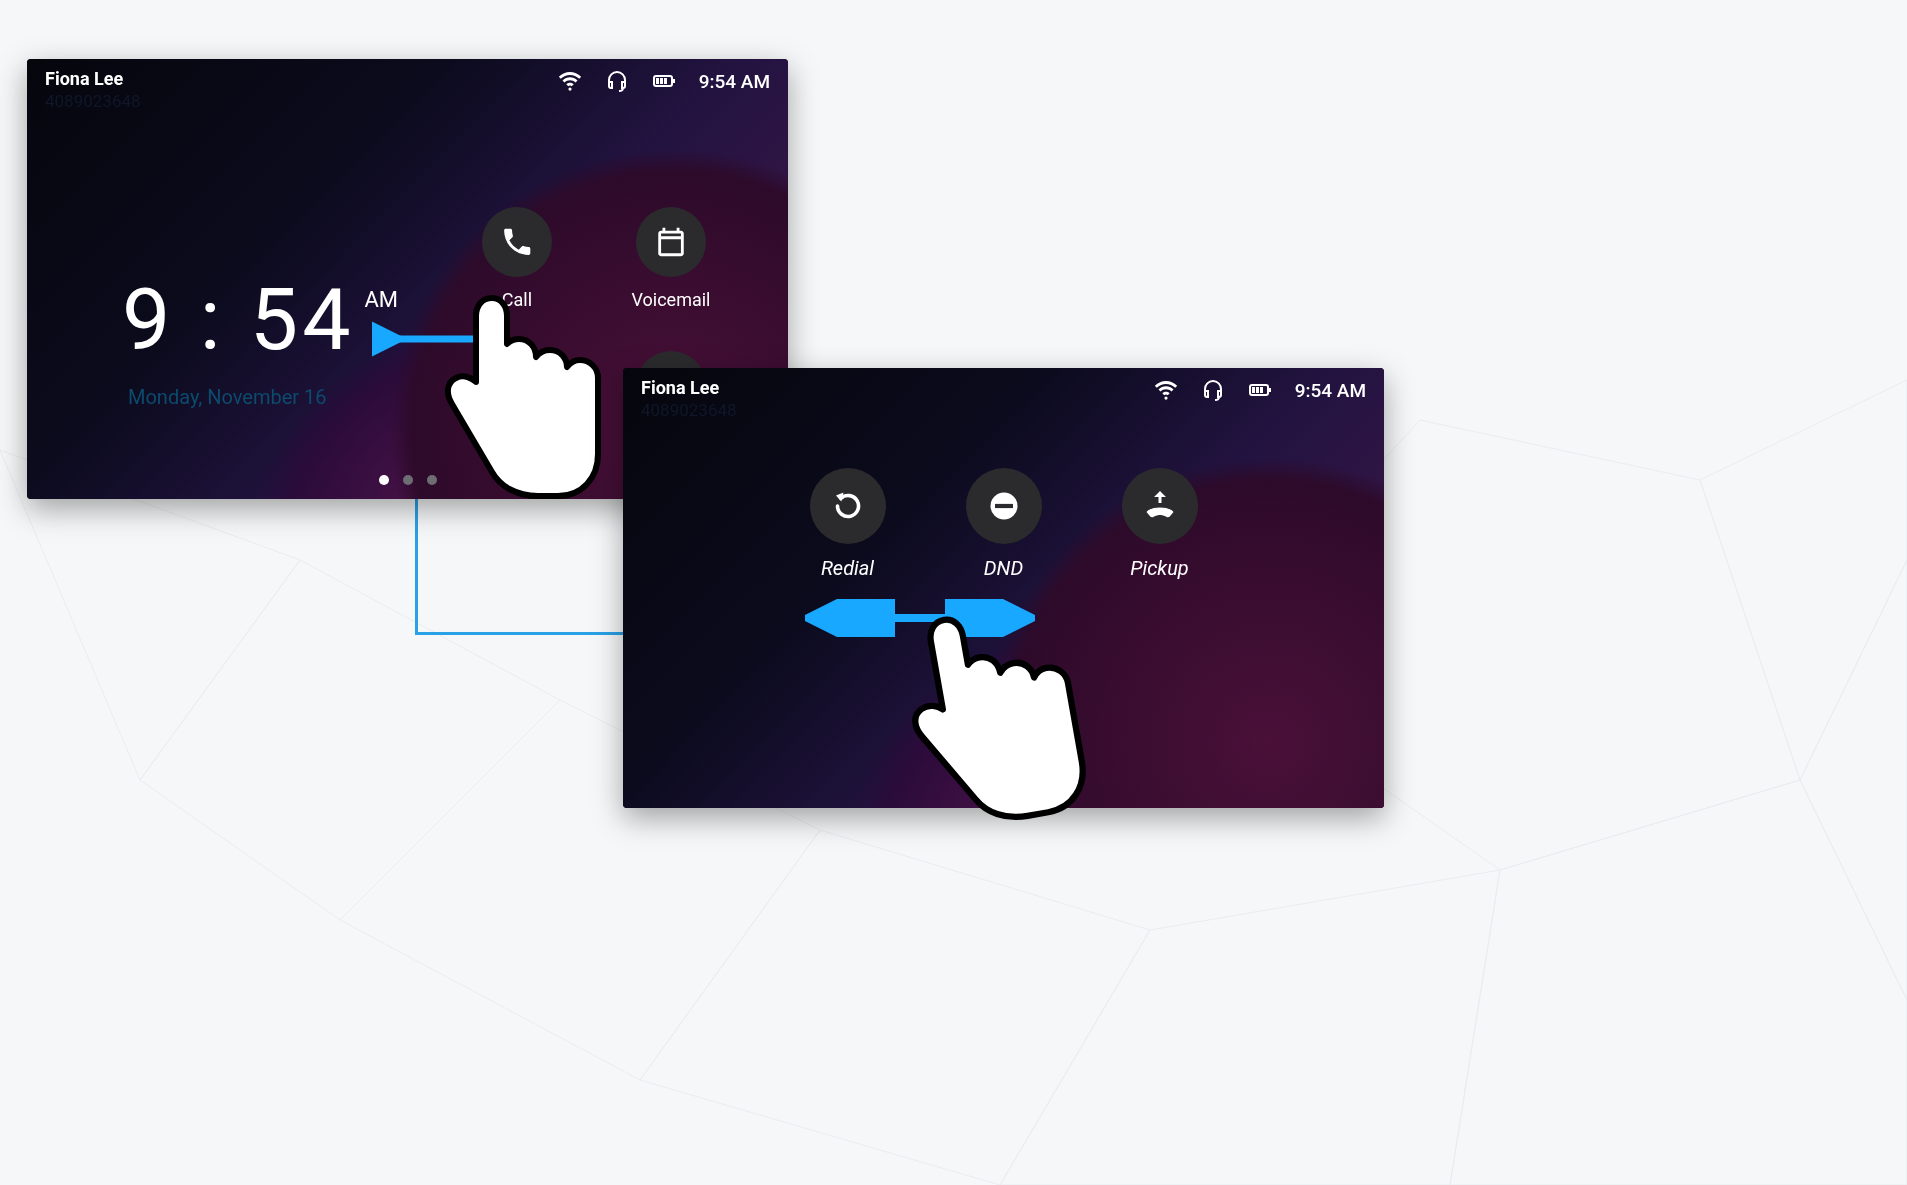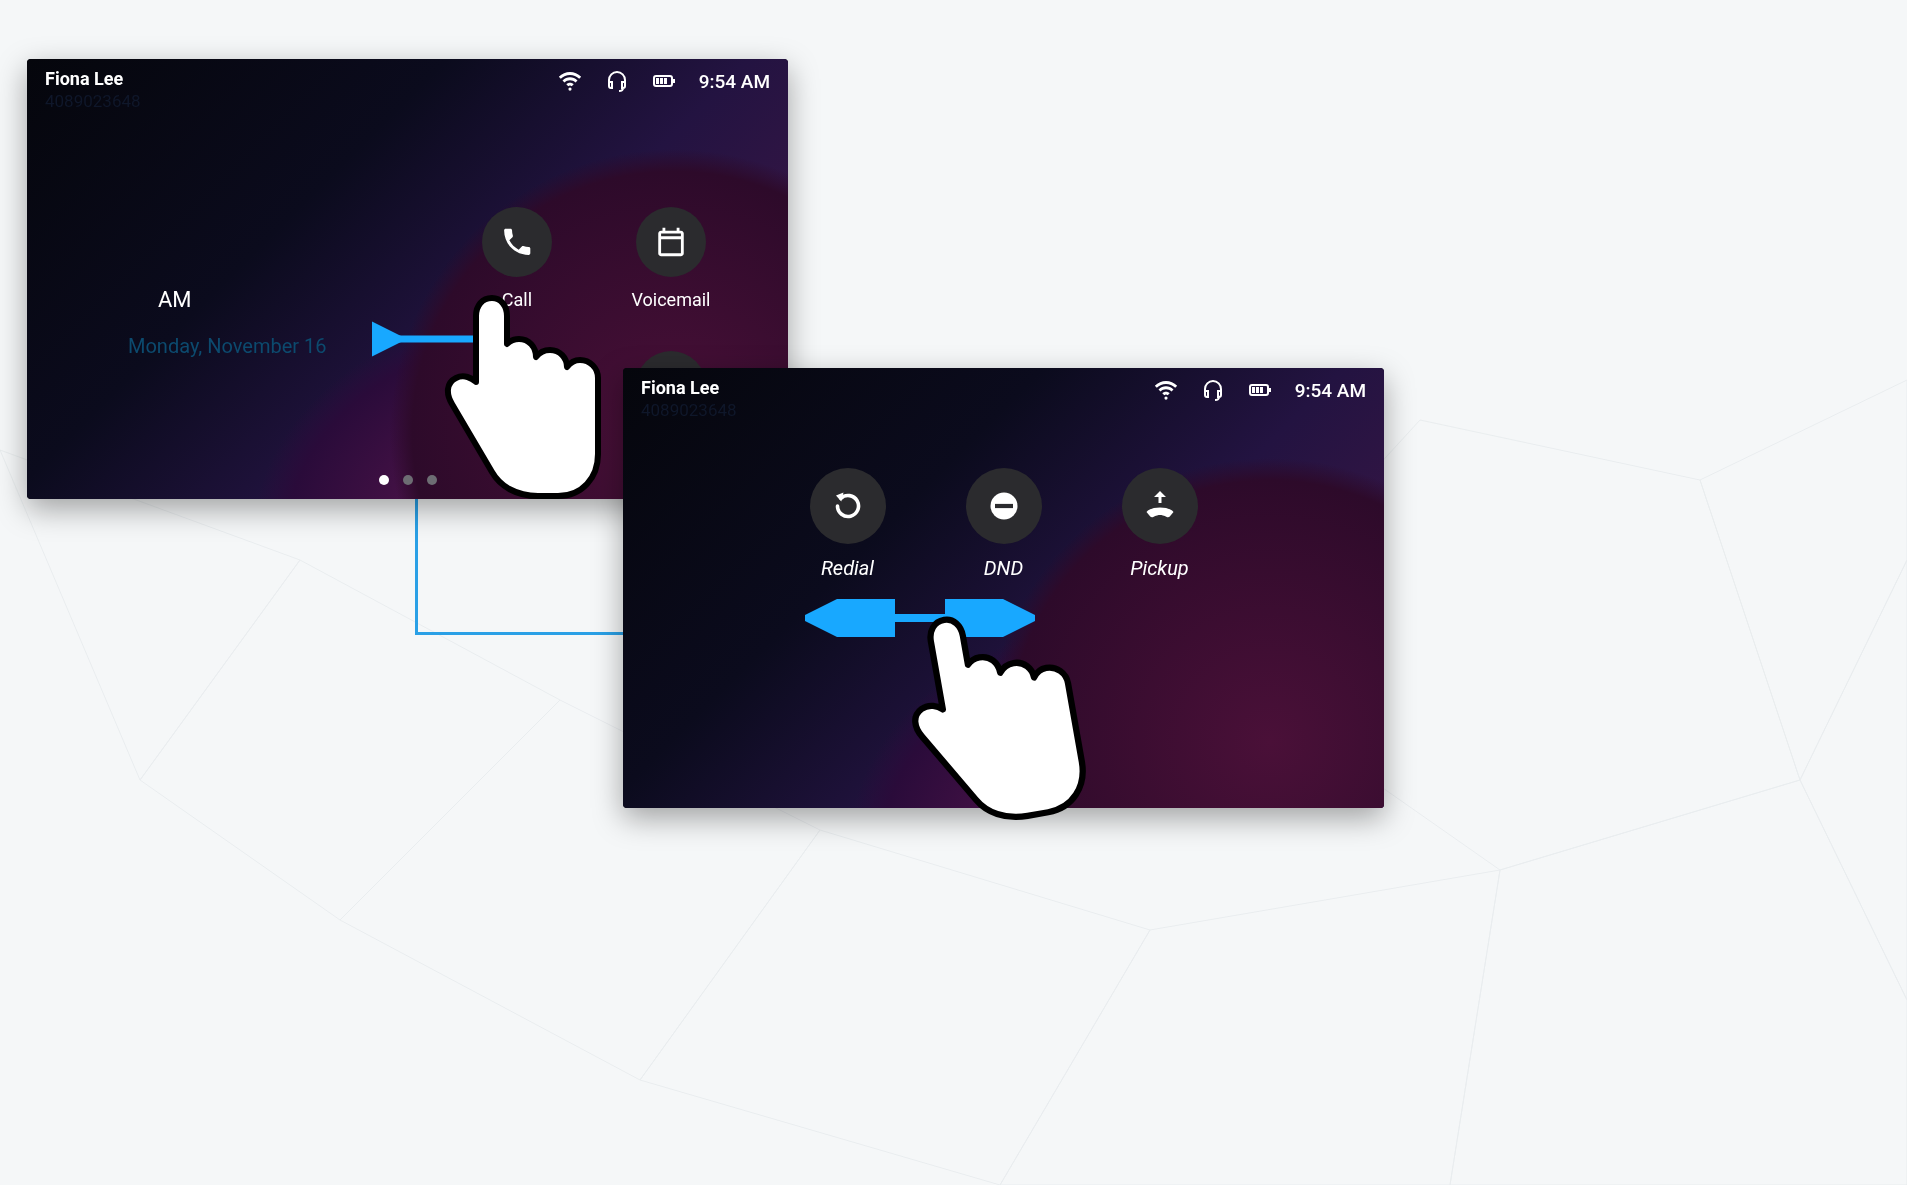--- a/index.html
+++ b/index.html
@@ -58,21 +58,21 @@
   .bigclock{
     position:absolute;left:95px;top:218px;
   }
   .bigclock .row{
     display:flex;align-items:flex-start;gap:10px;
   }
   .bigclock .t{
     font-size:86px;font-weight:400;line-height:1;letter-spacing:4px;
   }
   .bigclock .ampm{
-    font-size:22px;font-weight:400;margin-top:10px;margin-left:36px;
+    font-size:22px;font-weight:400;margin-top:10px;
   }
   .bigclock .date{
     font-size:20px;color:#0c4a6e;margin-top:22px;margin-left:6px;
   }
   
   .apps{
     position:absolute;left:415px;top:148px;
     display:grid;grid-template-columns:repeat(2,150px);
     grid-auto-rows:140px; gap:4px 4px;
   }
@@ -160,20 +160,21 @@
             <rect x="8" y="9" width="3" height="6" fill="#fff"></rect>
             <rect x="12" y="9" width="3" height="6" fill="#fff"></rect>
           </svg>
       </span>
       <span class="time-small">9:54 AM</span>
     </div>
   </div>
 
   <div class="bigclock">
     <div class="row">
+      <div class="t">9 : 54</div>
       <div class="ampm">AM</div>
     </div>
     <div class="date">Monday, November 16</div>
   </div>
 
   <div class="apps">
     <div class="app">
       <div class="btn">
         <svg viewBox="0 0 24 24">
             <path d="M6.6 10.8c1.4 2.8 3.8 5.2 6.6 6.6l2.2-2.2c.3-.3.7-.4 1.1-.3 1.2.4 2.5.6 3.8.6.6 0 1.1.5 1.1 1.1V20c0 .6-.5 1.1-1.1 1.1C10.5 21.1 2.9 13.5 2.9 3.7 2.9 3.1 3.4 2.6 4 2.6h3.4c.6 0 1.1.5 1.1 1.1 0 1.3.2 2.6.6 3.8.1.4 0 .8-.3 1.1L6.6 10.8z"></path>

